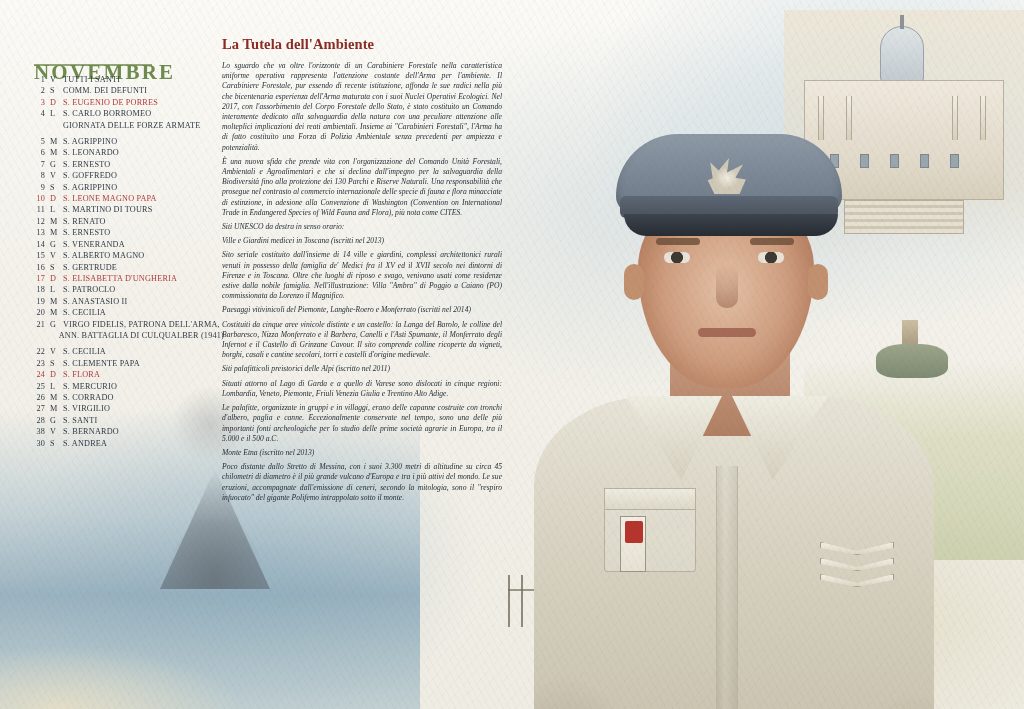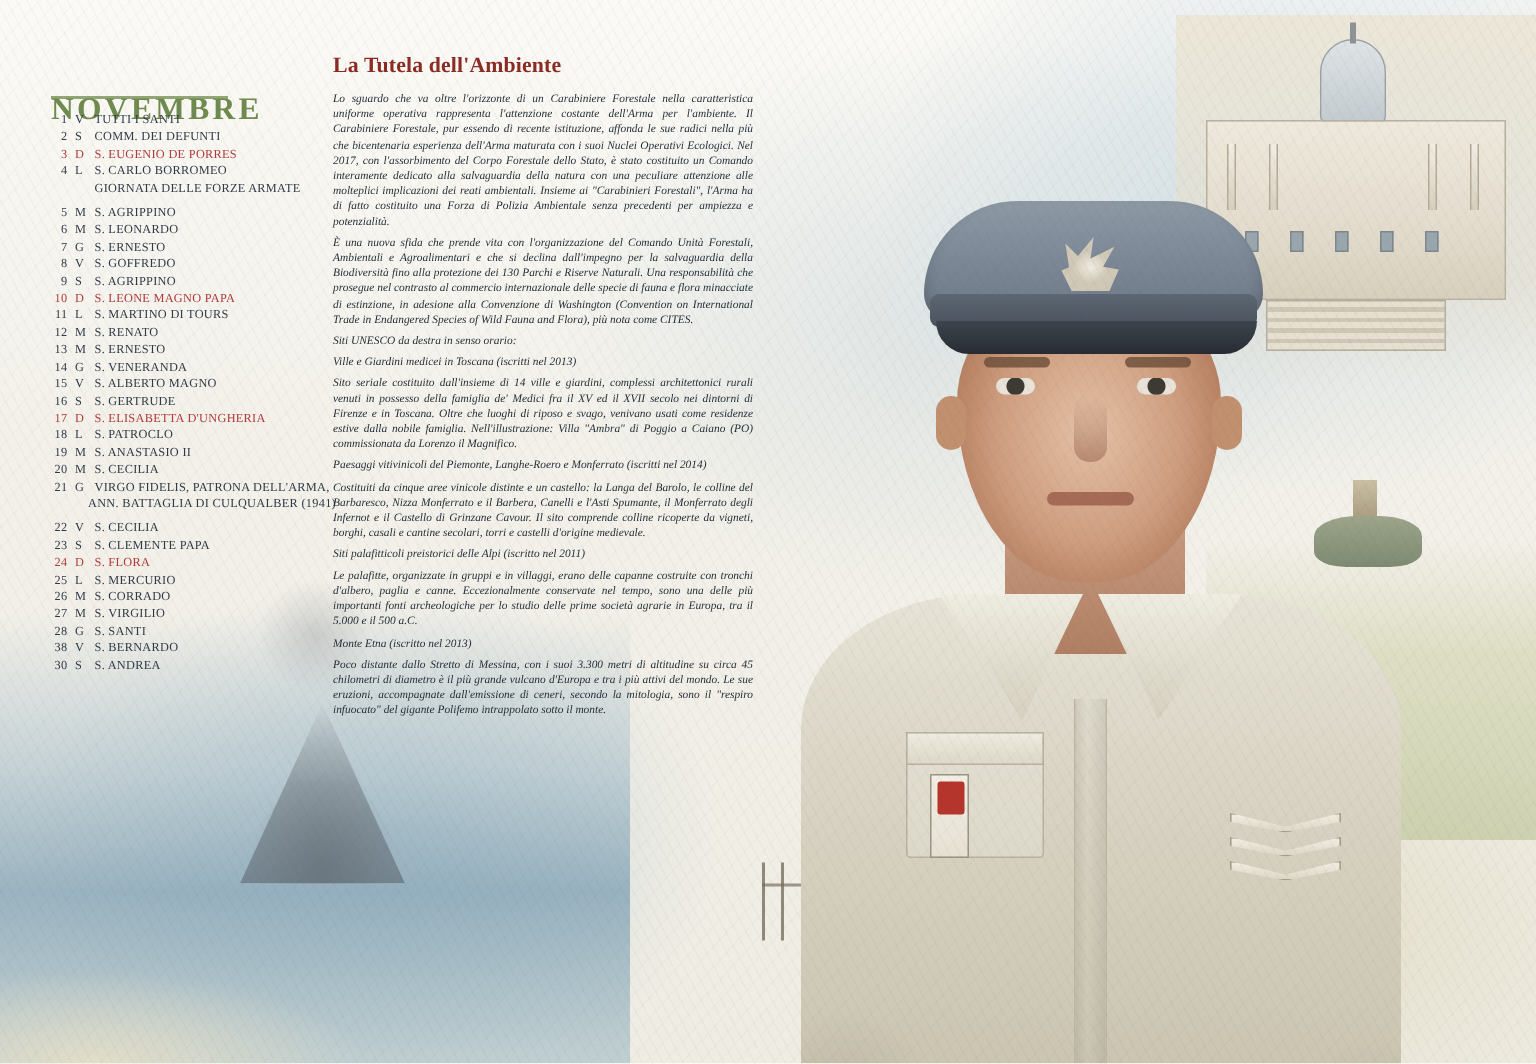--- a/index.html
+++ b/index.html
@@ -577,19 +577,20 @@
     <h1>La Tutela dell'Ambiente</h1>
     <div id="article-body">
         <p class="">Lo sguardo che va oltre l'orizzonte di un Carabiniere Forestale nella caratteristica uniforme operativa rappresenta l'attenzione costante dell'Arma per l'ambiente. Il Carabiniere Forestale, pur essendo di recente istituzione, affonda le sue radici nella più che bicentenaria esperienza dell'Arma maturata con i suoi Nuclei Operativi Ecologici. Nel 2017, con l'assorbimento del Corpo Forestale dello Stato, è stato costituito un Comando interamente dedicato alla salvaguardia della natura con una peculiare attenzione alle molteplici implicazioni dei reati ambientali. Insieme ai "Carabinieri Forestali", l'Arma ha di fatto costituito una Forza di Polizia Ambientale senza precedenti per ampiezza e potenzialità.</p>
         <p class="">È una nuova sfida che prende vita con l'organizzazione del Comando Unità Forestali, Ambientali e Agroalimentari e che si declina dall'impegno per la salvaguardia della Biodiversità fino alla protezione dei 130 Parchi e Riserve Naturali. Una responsabilità che prosegue nel contrasto al commercio internazionale delle specie di fauna e flora minacciate di estinzione, in adesione alla Convenzione di Washington (Convention on International Trade in Endangered Species of Wild Fauna and Flora), più nota come CITES.</p>
         <p class="it">Siti UNESCO da destra in senso orario:</p>
         <p class="hd">Ville e Giardini medicei in Toscana (iscritti nel 2013)</p>
         <p class="it">Sito seriale costituito dall'insieme di 14 ville e giardini, complessi architettonici rurali venuti in possesso della famiglia de' Medici fra il XV ed il XVII secolo nei dintorni di Firenze e in Toscana. Oltre che luoghi di riposo e svago, venivano usati come residenze estive dalla nobile famiglia. Nell'illustrazione: Villa "Ambra" di Poggio a Caiano (PO) commissionata da Lorenzo il Magnifico.</p>
         <p class="hd">Paesaggi vitivinicoli del Piemonte, Langhe-Roero e Monferrato (iscritti nel 2014)</p>
         <p class="it">Costituiti da cinque aree vinicole distinte e un castello: la Langa del Barolo, le colline del Barbaresco, Nizza Monferrato e il Barbera, Canelli e l'Asti Spumante, il Monferrato degli Infernot e il Castello di Grinzane Cavour. Il sito comprende colline ricoperte da vigneti, borghi, casali e cantine secolari, torri e castelli d'origine medievale.</p>
         <p class="hd">Siti palafitticoli preistorici delle Alpi (iscritto nel 2011)</p>
+        <p class="it">Situati attorno al Lago di Garda e a quello di Varese sono dislocati in cinque regioni: Lombardia, Veneto, Piemonte, Friuli Venezia Giulia e Trentino Alto Adige.</p>
         <p class="it">Le palafitte, organizzate in gruppi e in villaggi, erano delle capanne costruite con tronchi d'albero, paglia e canne. Eccezionalmente conservate nel tempo, sono una delle più importanti fonti archeologiche per lo studio delle prime società agrarie in Europa, tra il 5.000 e il 500 a.C.</p>
         <p class="hd">Monte Etna (iscritto nel 2013)</p>
         <p class="it">Poco distante dallo Stretto di Messina, con i suoi 3.300 metri di altitudine su circa 45 chilometri di diametro è il più grande vulcano d'Europa e tra i più attivi del mondo. Le sue eruzioni, accompagnate dall'emissione di ceneri, secondo la mitologia, sono il "respiro infuocato" del gigante Polifemo intrappolato sotto il monte.</p>
       </div>
   </div>
 
 </div>
 
 </body></html>

